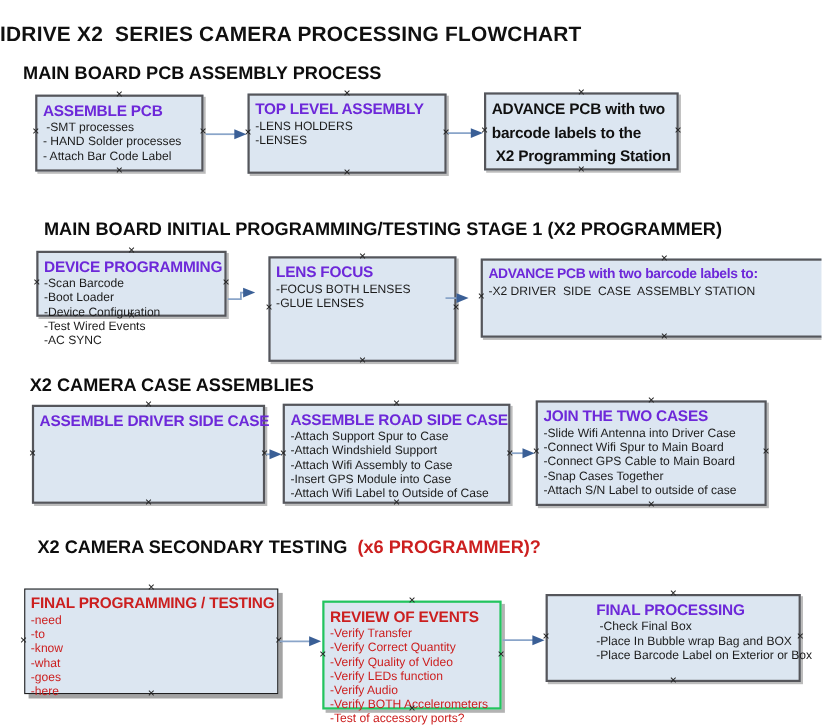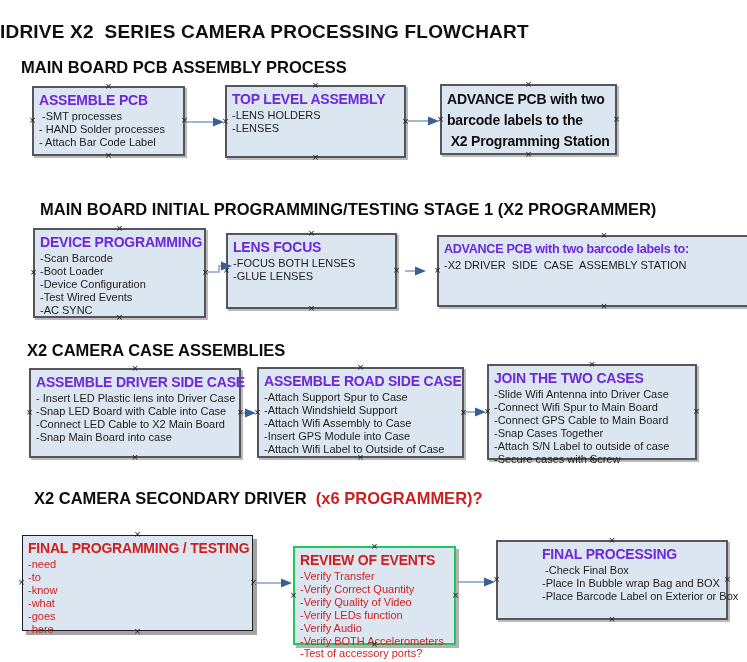--- a/index.html
+++ b/index.html
@@ -31,22 +31,22 @@
     white-space:pre;margin-bottom:1px;color:#6d28d9;}
   .t13{font-size:12.6px;letter-spacing:-.3px;}
   .title-line{font-weight:bold;font-size:14px;line-height:21px;letter-spacing:-.2px;white-space:pre;}
   .item{font-size:11px;line-height:12.9px;white-space:pre;color:#1c1c1c;}
   .red .box-title,.red .item{color:var(--red-text);}
 
   
   .p-r1a{left:32px; top:86px; width:153px;height:70px;}
   .p-r1b{left:225px;top:85px; width:181px;height:73px;}
   .p-r1c{left:440px;top:84px; width:177px;height:71px;}
-  .p-r2a{left:33px; top:228px;width:173px;height:90px;}
-  .p-r2b{left:226px;top:233px;width:171px;height:76px;}
+  .p-r2a{left:33px; top:228px;width:173px;height:60px;}
+  .p-r2b{left:244px;top:233px;width:171px;height:96px;}
   .p-r2c{left:437px;top:235px;width:334px;height:72px;}
   .p-r3a{left:29px; top:368px;width:212px;height:90px;}
   .p-r3b{left:257px;top:367px;width:207px;height:91px;}
   .p-r3c{left:487px;top:364px;width:210px;height:96px;}
   .p-r4a{left:22px; top:535px;width:231px;height:96px;border:1.5px solid #1f1f1f;box-shadow:4px 4px 0 0 #a3a3a3;}
   .p-r4b{left:293px;top:546px;width:163px;height:99px;border:2px solid #22c55e;box-shadow:3px 3px 0 0 #b3b3b3;}
   .p-r4c{left:496px;top:540px;width:232px;height:80px;padding-left:44px;}
 
   
   .handle{position:absolute;width:9px;height:9px;color:#222;font-size:11px;
@@ -64,21 +64,21 @@
 </head>
 <body>
 
 <div class="canvas">
 
   <div class="page-title">IDRIVE X2  SERIES CAMERA PROCESSING FLOWCHART</div>
 
   <div class="sec-heading h1">MAIN BOARD PCB ASSEMBLY PROCESS</div>
   <div class="sec-heading h2">MAIN BOARD INITIAL PROGRAMMING/TESTING STAGE 1 (X2 PROGRAMMER)</div>
   <div class="sec-heading h3">X2 CAMERA CASE ASSEMBLIES</div>
-  <div class="sec-heading h4"><span>X2 CAMERA SECONDARY DRIVER</span><span class="red-inline">  (x6 PROGRAMMER)?</span></div>
+  <div class="sec-heading h4"><span>X2 CAMERA SECONDARY TESTING</span><span class="red-inline">  (x6 PROGRAMMER)?</span></div>
 
   <div class="box p-r1a">
     <div class="box-title">ASSEMBLE PCB</div>
     <div>
         <div class="item"> -SMT processes</div>
         <div class="item">- HAND Solder processes</div>
         <div class="item">- Attach Bar Code Label</div>
       </div>
   <span class="handle h-top"></span>
       <span class="handle h-right"></span>
@@ -137,26 +137,20 @@
         <div class="item">-X2 DRIVER  SIDE  CASE  ASSEMBLY STATION</div>
       </div>
   <span class="handle h-top"></span>
       <span class="handle h-right"></span>
       <span class="handle h-bottom"></span>
       <span class="handle h-left"></span>
     </div>
 
   <div class="box p-r3a">
     <div class="box-title">ASSEMBLE DRIVER SIDE CASE</div>
-    <div>
-        <div class="item">- Insert LED Plastic lens into Driver Case</div>
-        <div class="item">-Snap LED Board with Cable into Case</div>
-        <div class="item">-Connect LED Cable to X2 Main Board</div>
-        <div class="item">-Snap Main Board into case</div>
-      </div>
   <span class="handle h-top"></span>
       <span class="handle h-right"></span>
       <span class="handle h-bottom"></span>
       <span class="handle h-left"></span>
     </div>
   <div class="box p-r3b">
     <div class="box-title">ASSEMBLE ROAD SIDE CASE</div>
     <div>
         <div class="item">-Attach Support Spur to Case</div>
         <div class="item">-Attach Windshield Support</div>
@@ -170,21 +164,20 @@
       <span class="handle h-left"></span>
     </div>
   <div class="box p-r3c">
     <div class="box-title">JOIN THE TWO CASES</div>
     <div>
         <div class="item">-Slide Wifi Antenna into Driver Case</div>
         <div class="item">-Connect Wifi Spur to Main Board</div>
         <div class="item">-Connect GPS Cable to Main Board</div>
         <div class="item">-Snap Cases Together</div>
         <div class="item">-Attach S/N Label to outside of case</div>
-        <div class="item">-Secure cases with Screw</div>
       </div>
   <span class="handle h-top"></span>
       <span class="handle h-right"></span>
       <span class="handle h-bottom"></span>
       <span class="handle h-left"></span>
     </div>
 
   <div class="box red p-r4a">
     <div class="box-title">FINAL PROGRAMMING / TESTING</div>
     <div>

